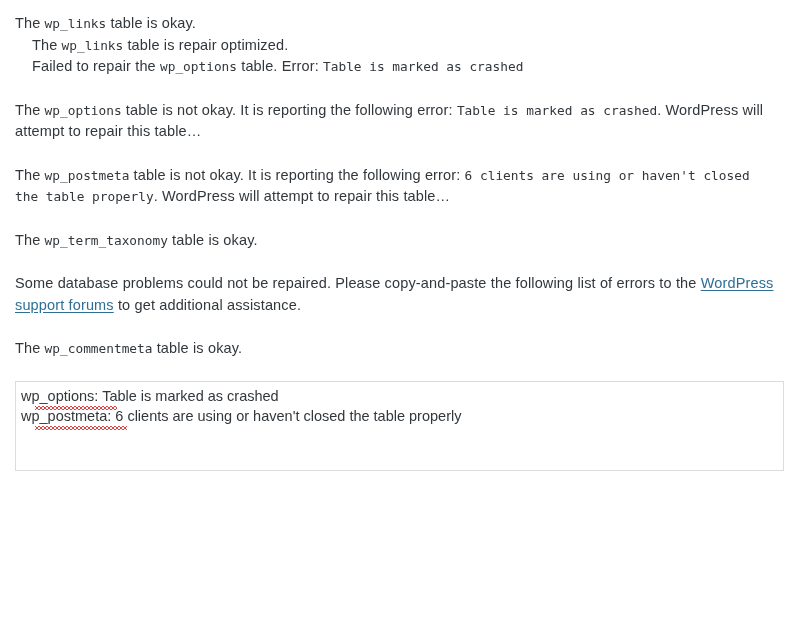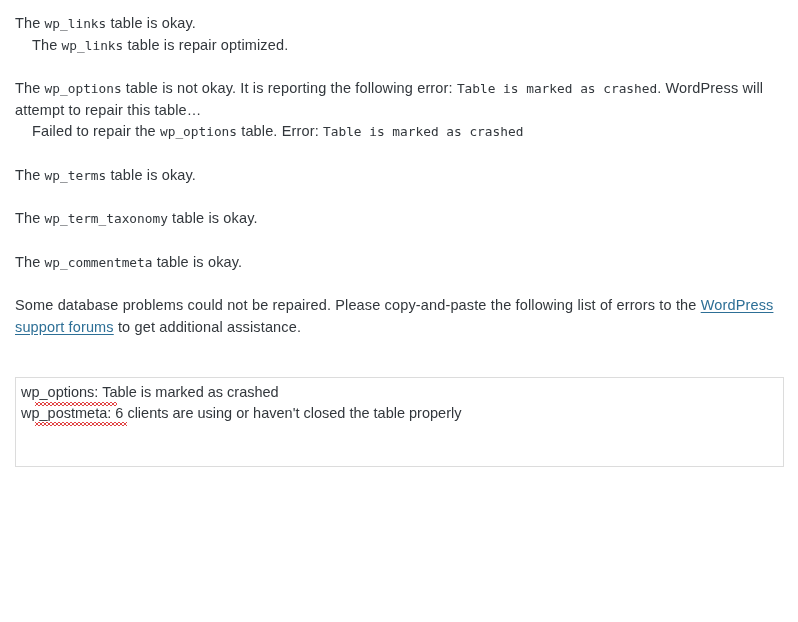--- a/index.html
+++ b/index.html
@@ -51,21 +51,21 @@
     letter-spacing: 0;
   }
 
   a.support-link {
     color: #2d6f96;
     text-decoration: underline;
     text-underline-offset: 2px;
   }
 
   .errors-box-wrap {
-    margin-top: 39px;
+    margin-top: 21px;
     padding: 0;
   }
 
   textarea.errors-box {
     display: block;
     box-sizing: border-box;
     width: 769px;
     height: 90px;
     margin: 0;
     padding: 4px 6px 4px 5px;
@@ -104,46 +104,46 @@
 <div id="repair-results">
 
   <p class="msg">
     <span>The </span><code class="code">wp_links</code><span> table is okay.</span>
   </p>
 
   <p class="msg indent tight">
     <span>The </span><code class="code">wp_links</code><span> table is repair optimized.</span>
   </p>
 
+  <p class="msg indent tight">
+    <span>Failed to repair the </span><code class="code">wp_options</code><span> table. Error: </span><code class="code">Table is marked as crashed</code>
+  </p>
+
   <p class="msg gap-top">
     <span>The </span><code class="code">wp_options</code><span> table is not okay. It is reporting the following error: </span><code class="code">Table is marked as crashed</code><span>. WordPress will attempt to repair this table…</span>
   </p>
 
-  <p class="msg indent tight">
-    <span>Failed to repair the </span><code class="code">wp_options</code><span> table. Error: </span><code class="code">Table is marked as crashed</code>
+  <p class="msg gap-top">
+    <span>The </span><code class="code">wp_postmeta</code><span> table is not okay. It is reporting the following error: </span><code class="code">6 clients are using or haven't closed the table properly</code><span>. WordPress will attempt to repair this table…</span>
   </p>
 
 
-
-  <p class="msg gap-top">
-    <span>The </span><code class="code">wp_terms</code><span> table is okay.</span>
-  </p>
 
   <p class="msg gap-top">
     <span>The </span><code class="code">wp_term_taxonomy</code><span> table is okay.</span>
   </p>
 
 
 
   <p class="msg gap-top">
-    <span>The </span><code class="code">wp_commentmeta</code><span> table is okay.</span>
+    <span>Some database problems could not be repaired. Please copy-and-paste the following list of errors to the </span><a class="support-link" href="#">WordPress support forums</a><span> to get additional assistance.</span>
   </p>
 
   <p class="msg gap-top">
-    <span>Some database problems could not be repaired. Please copy-and-paste the following list of errors to the </span><a class="support-link" href="#">WordPress support forums</a><span> to get additional assistance.</span>
+    <span>The </span><code class="code">wp_commentmeta</code><span> table is okay.</span>
   </p>
 
   <div class="errors-box-wrap">
     <textarea class="errors-box" spellcheck="true" style="">wp_options: Table is marked as crashed
 wp_postmeta: 6 clients are using or haven't closed the table properly</textarea>
     <span class="squiggle" id="sq-options"></span>
     <span class="squiggle" id="sq-postmeta"></span>
   </div>
 
 </div>

